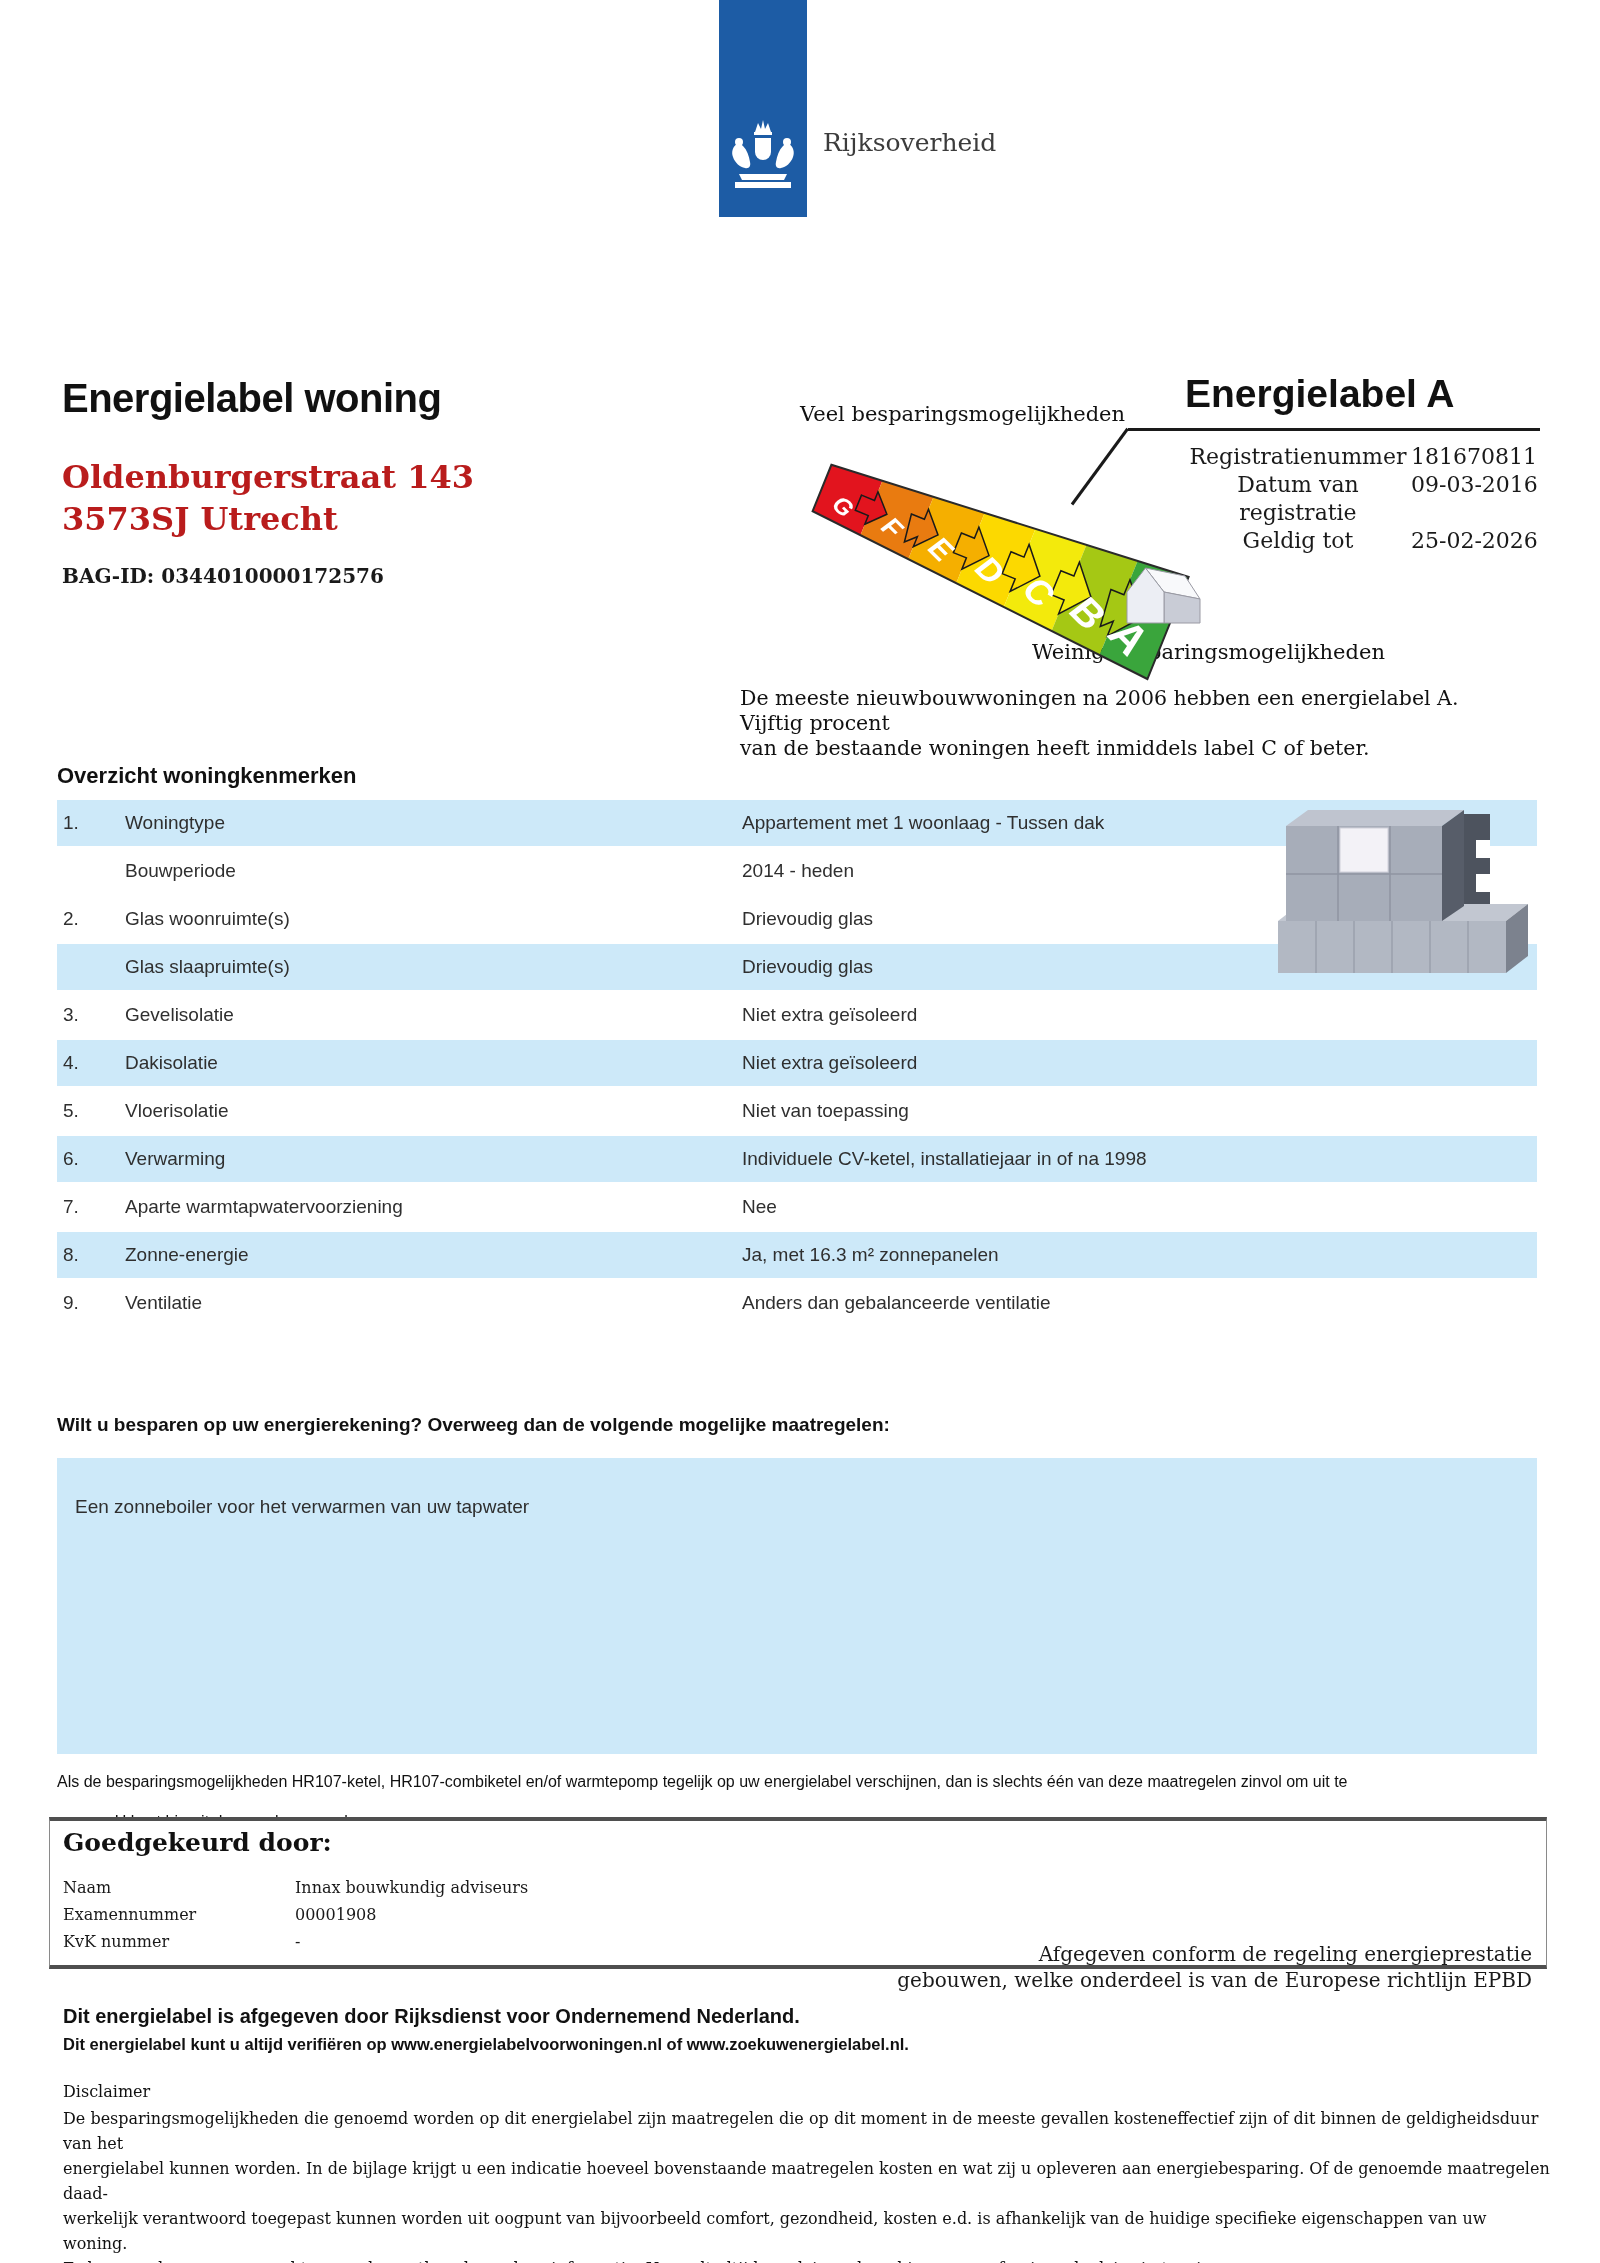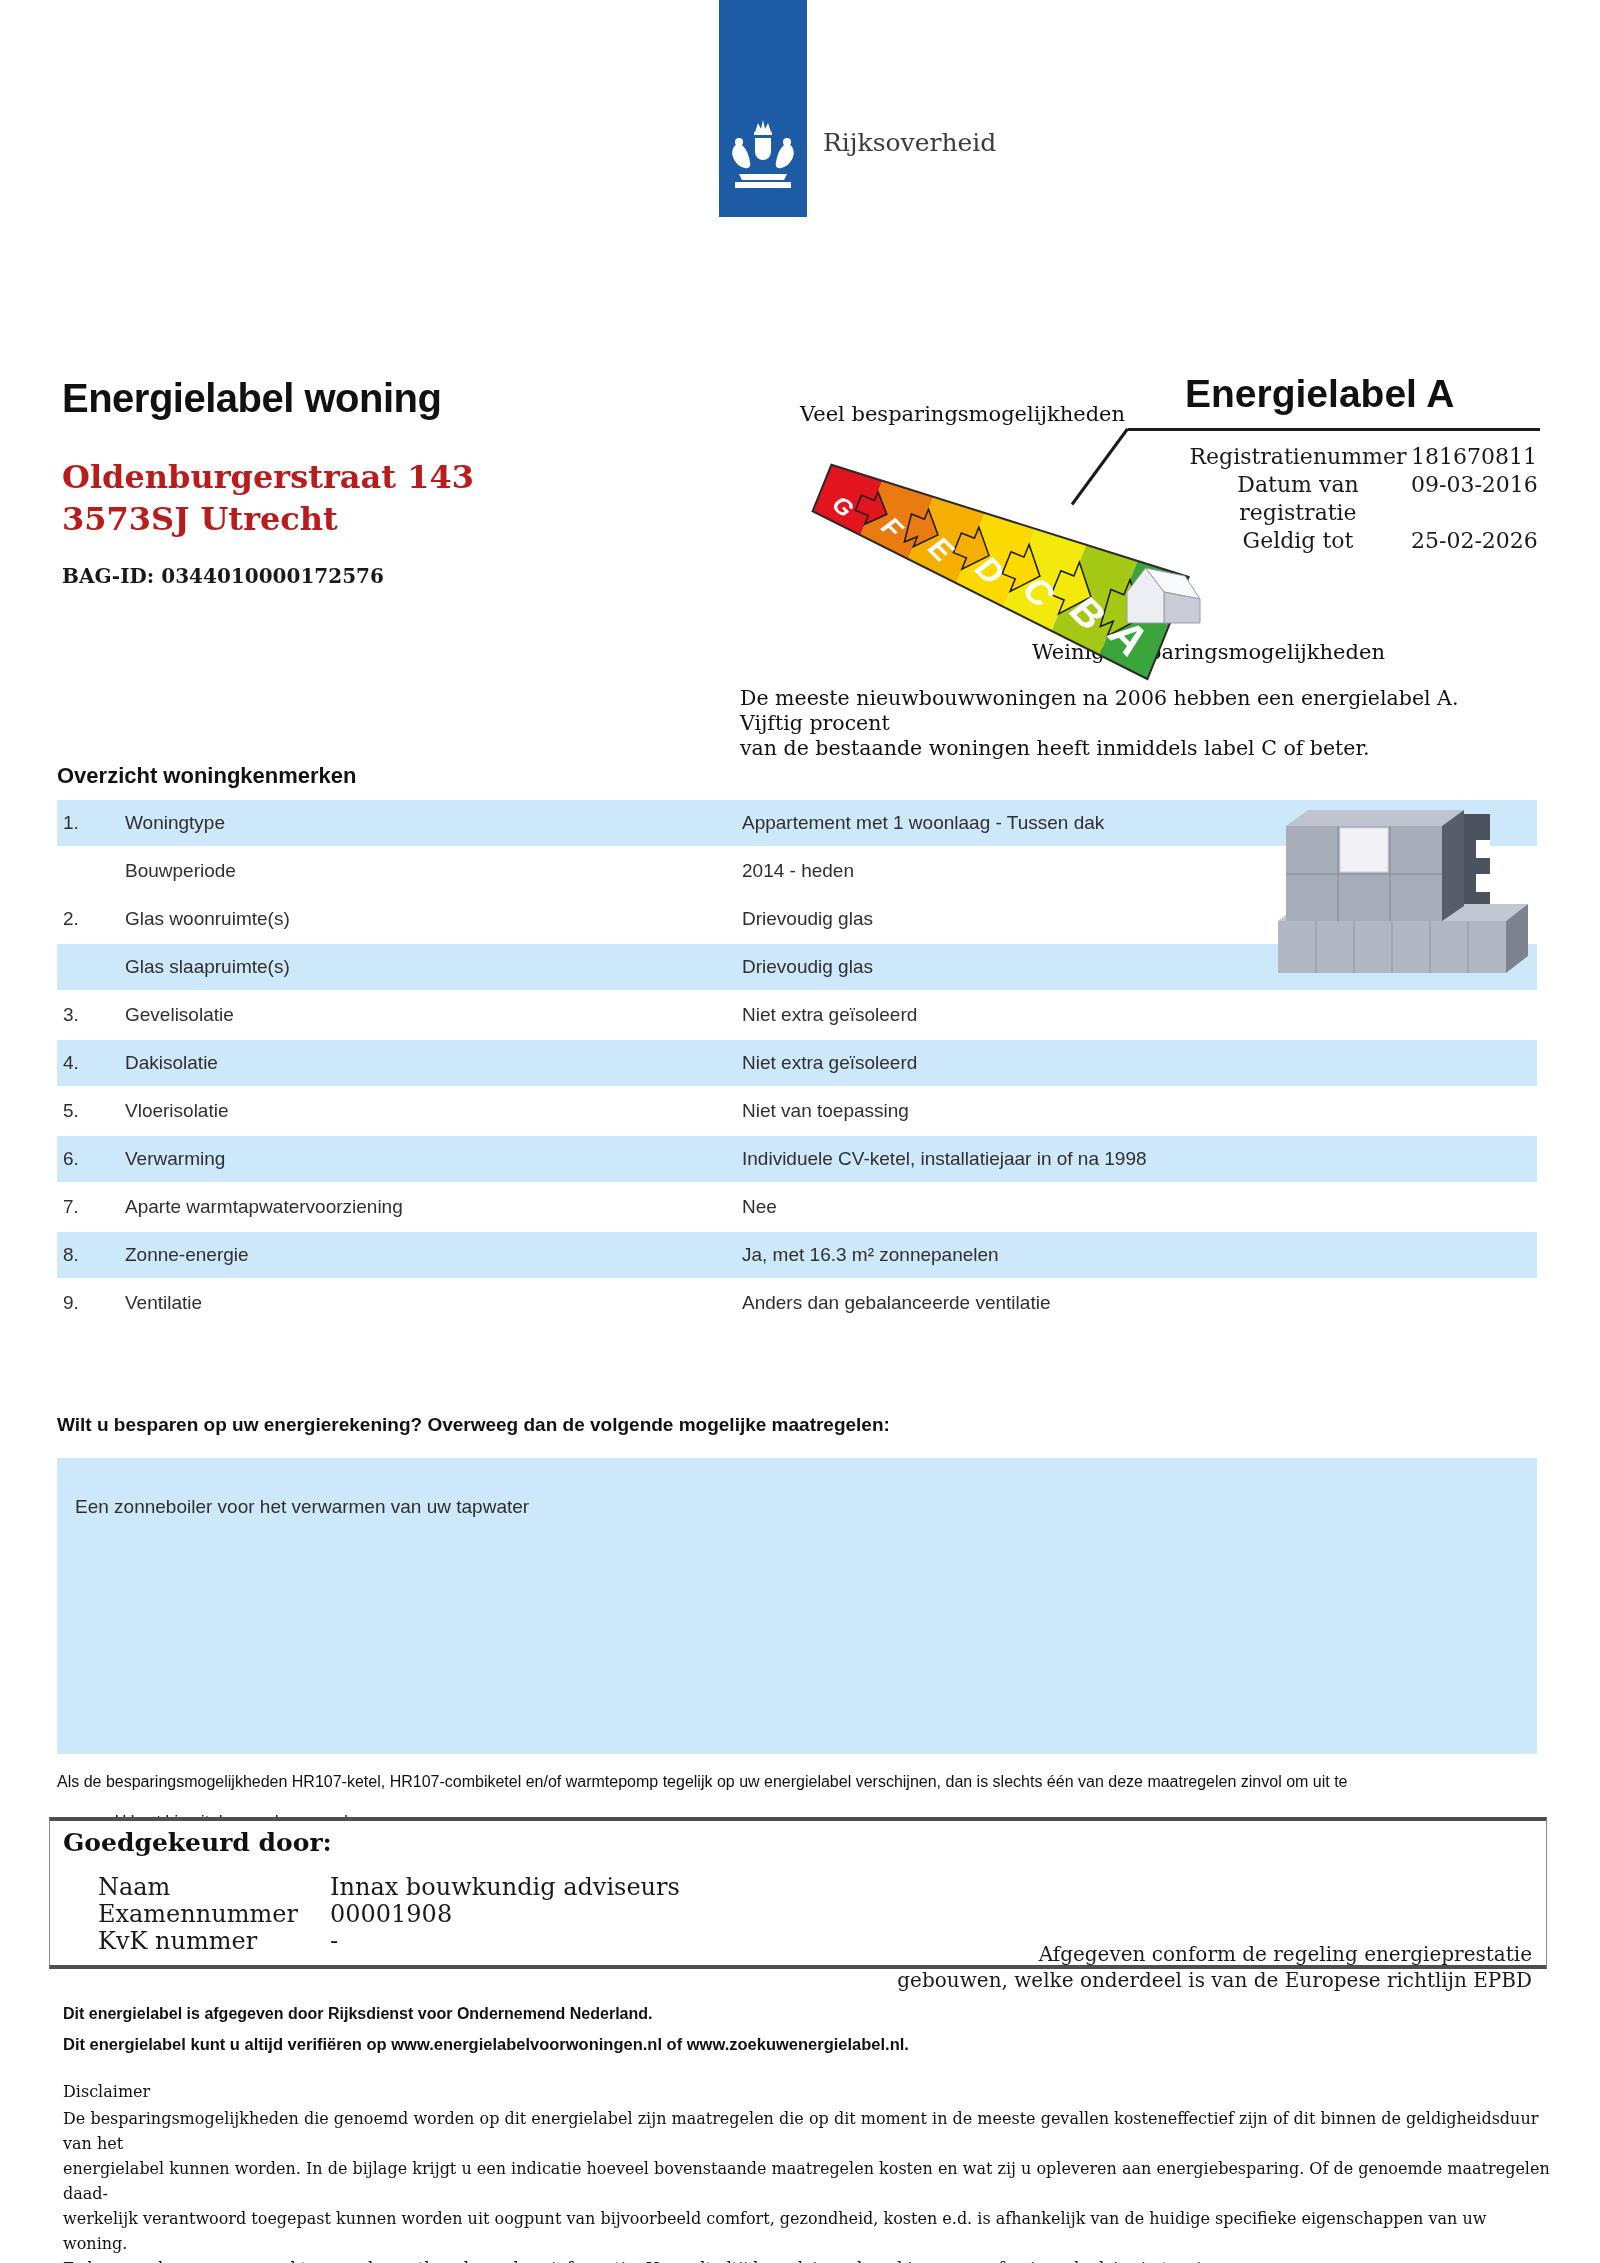--- a/index.html
+++ b/index.html
@@ -45,27 +45,27 @@
   #wilt-h{left:57px;top:1414px;font-size:19px;font-weight:bold;color:#111;}
   #measurebox{left:57px;top:1458px;width:1480px;height:296px;background:#cde9f9;}
   .measure{position:absolute;left:18px;top:38px;font-size:19px;color:#2f2f2f;}
   #hrnote{left:57px;top:1762px;width:1470px;font-size:16px;line-height:40px;color:#111;}
 
   
   #approval{left:49px;top:1817px;width:1498px;height:152px;border-left:1px solid #8a8a8a;
             border-right:1px solid #8a8a8a;border-top:4px solid #4f4f4f;border-bottom:4px solid #4f4f4f;
             box-sizing:border-box;background:#fff;}
   #approval-h{left:63px;top:1828px;font-family:"DejaVu Serif",serif;font-weight:bold;font-size:25px;color:#111;}
-  #fields{left:63px;top:1874px;font-family:"DejaVu Serif",serif;font-size:24px;line-height:27px;margin-left:35px;}
+  #fields{left:63px;top:1874px;font-family:"DejaVu Serif",serif;font-size:16px;line-height:27px;}
   .frow{display:flex;}
   .flabel{width:232px;}
   #conformity{right:68px;top:1901px;font-family:"DejaVu Serif",serif;font-size:20px;line-height:26px;text-align:right;margin-top:40px;}
 
   
-  #foot1{left:63px;top:2005px;font-size:16px;font-weight:bold;color:#111;}
+  #foot1{left:63px;top:2005px;font-size:20px;font-weight:bold;color:#111;}
   #foot2{left:63px;top:2035px;font-size:16.5px;font-weight:bold;color:#111;}
   #disc-h{left:63px;top:2082px;font-family:"DejaVu Serif",serif;font-size:16px;color:#111;}
   #disc-p{left:63px;top:2106px;width:1488px;font-family:"DejaVu Serif",serif;font-size:16px;line-height:25px;color:#111;}
 </style>
 </head>
 <body>
 
 <div id="page">
 
   <div class="abs" id="banner"></div>

